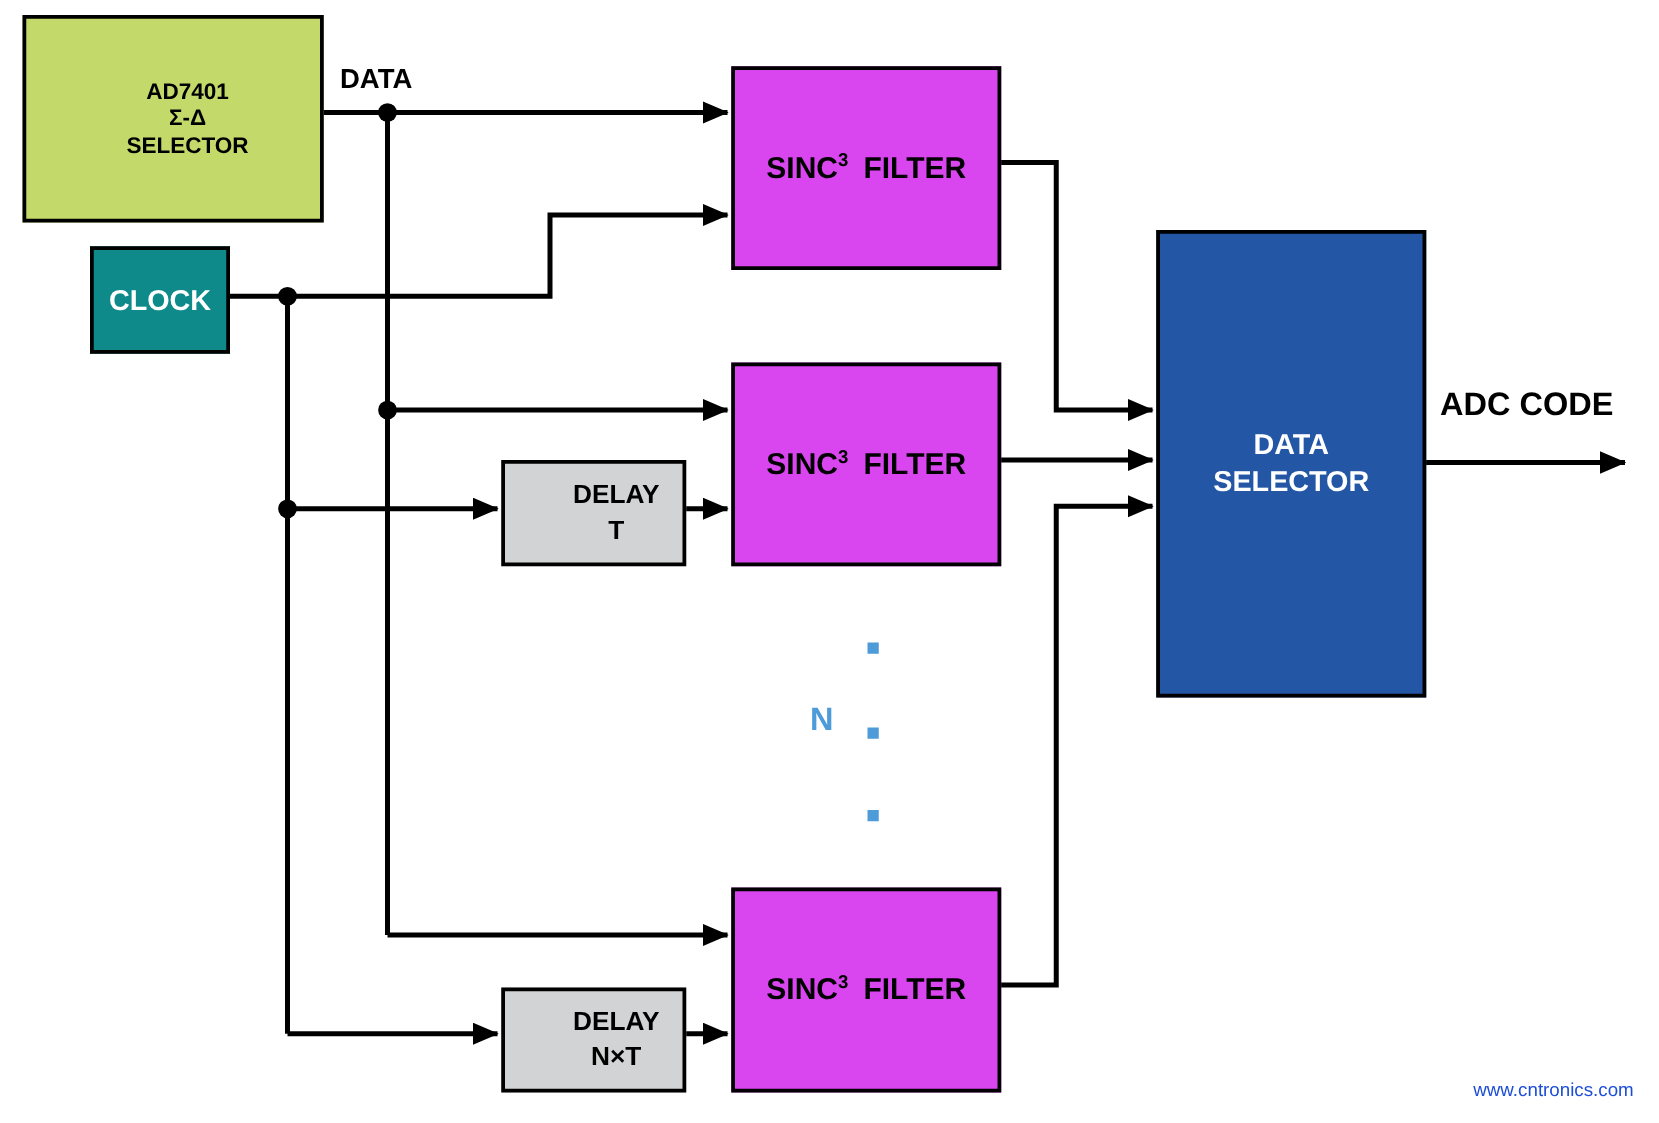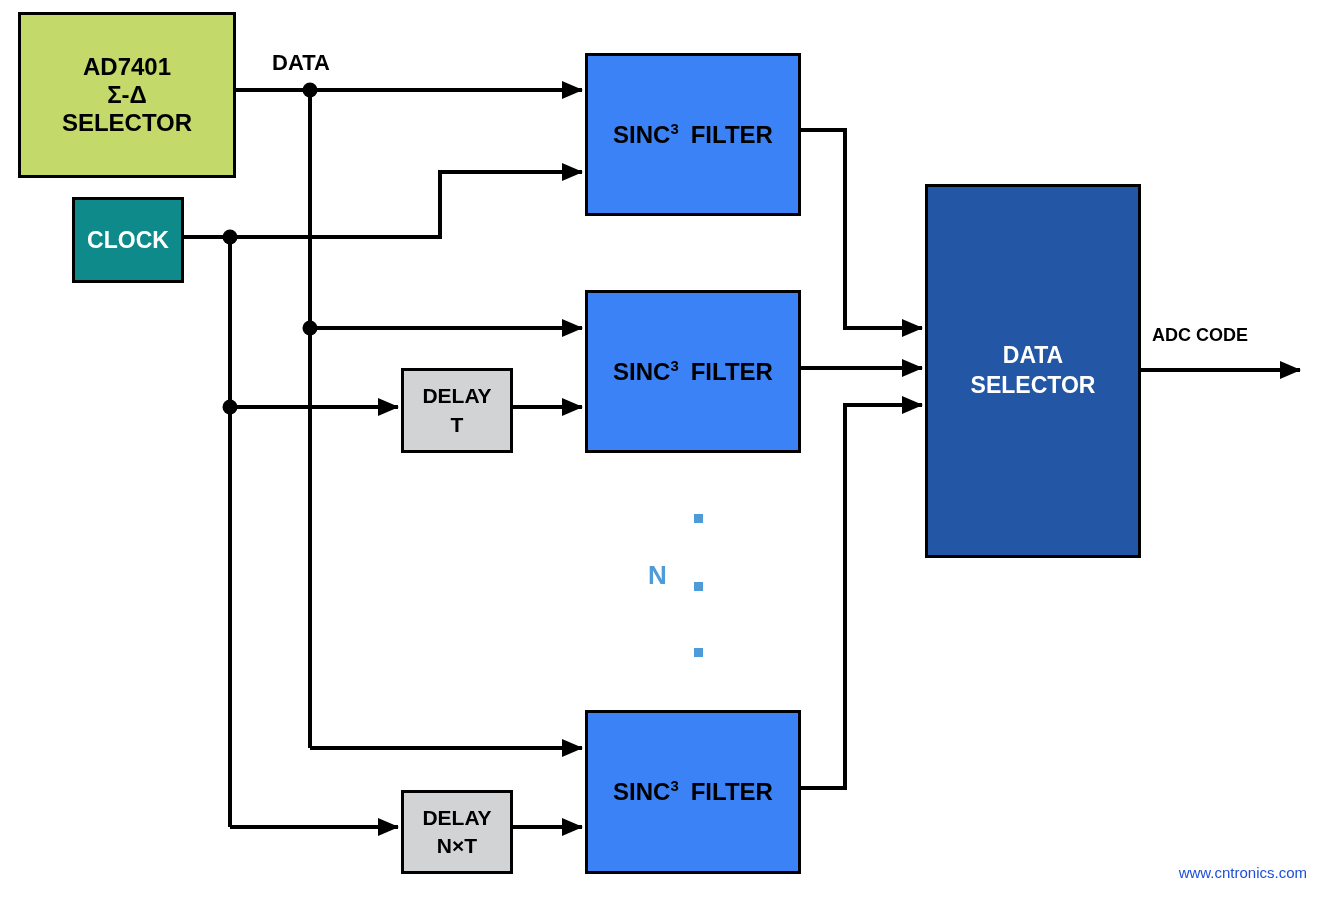--- a/index.html
+++ b/index.html
@@ -15,35 +15,35 @@
     position: absolute;
     border: 3px solid #000;
     display: flex;
     flex-direction: column;
     align-items: center;
     justify-content: center;
     text-align: center;
     font-weight: bold;
     color: #000;
   }
-  .modulator { left: 18px; top: 12px; width: 212px; height: 160px; background: #c3d96a; font-size: 24px; line-height: 1.18; }
+  .modulator { left: 18px; top: 12px; width: 212px; height: 160px; background: #c3d96a; font-size: 18px; line-height: 1.18; padding-left: 23px; }
   .clock     { left: 72px; top: 197px; width: 106px; height: 80px; background: #0e8a8a; color: #ffffff; font-size: 23px; justify-content: center; }
-  .filter    { width: 210px; height: 157px; background: #3b82f6; font-size: 24px; }
+  .filter    { width: 210px; height: 157px; background: #d946ef; font-size: 24px; }
   .filter1   { left: 585px; top: 53px; }
   .filter2   { left: 585px; top: 290px; }
   .filter3   { left: 585px; top: 710px; height: 158px; }
   .filter .rest { margin-left: 12px; }
   sup { font-size: 0.62em; }
-  .delay  { width: 106px; height: 79px; background: #d2d3d4; font-size: 21px; line-height: 1.35; }
+  .delay  { width: 106px; height: 79px; background: #d2d3d4; font-size: 21px; line-height: 1.35; padding-left: 36px; }
   .delay1 { left: 401px; top: 368px; }
   .delay2 { left: 401px; top: 790px; height: 78px; }
   .selector { left: 925px; top: 184px; width: 210px; height: 368px; background: #2356a5; color: #ffffff; font-size: 23px; line-height: 1.3; }
   .floating { position: absolute; font-weight: bold; color: #000; white-space: nowrap; }
   .data-label { left: 272px; top: 50px; font-size: 22px; }
-  .adc-label  { left: 1152px; top: 325px; font-size: 18px; }
+  .adc-label  { left: 1152px; top: 308px; font-size: 26px; }
   .n-label    { left: 648px; top: 560px; font-size: 26px; color: #4d9bd9; }
   .dot { position: absolute; width: 9px; height: 9px; background: #4d9bd9; }
   .dot1 { left: 694px; top: 514px; }
   .dot2 { left: 694px; top: 582px; }
   .dot3 { left: 694px; top: 648px; }
   .wires { position: absolute; left: 0; top: 0; }
   .watermark { position: absolute; right: 20px; top: 864px; font-size: 15px; color: #1d4ed8; font-weight: normal; }
 </style>
 </head>
 <body>

